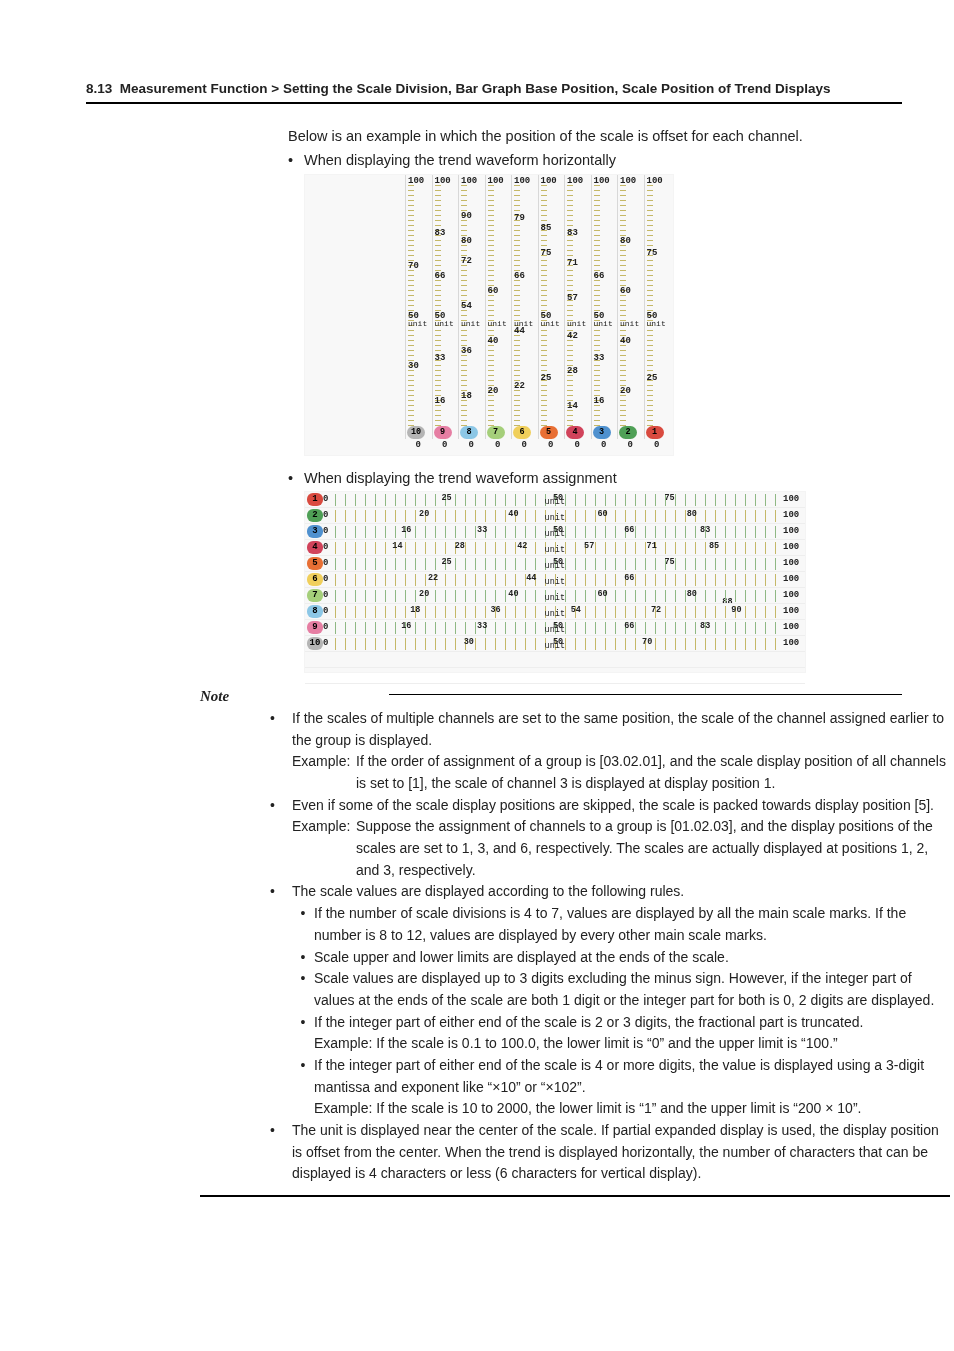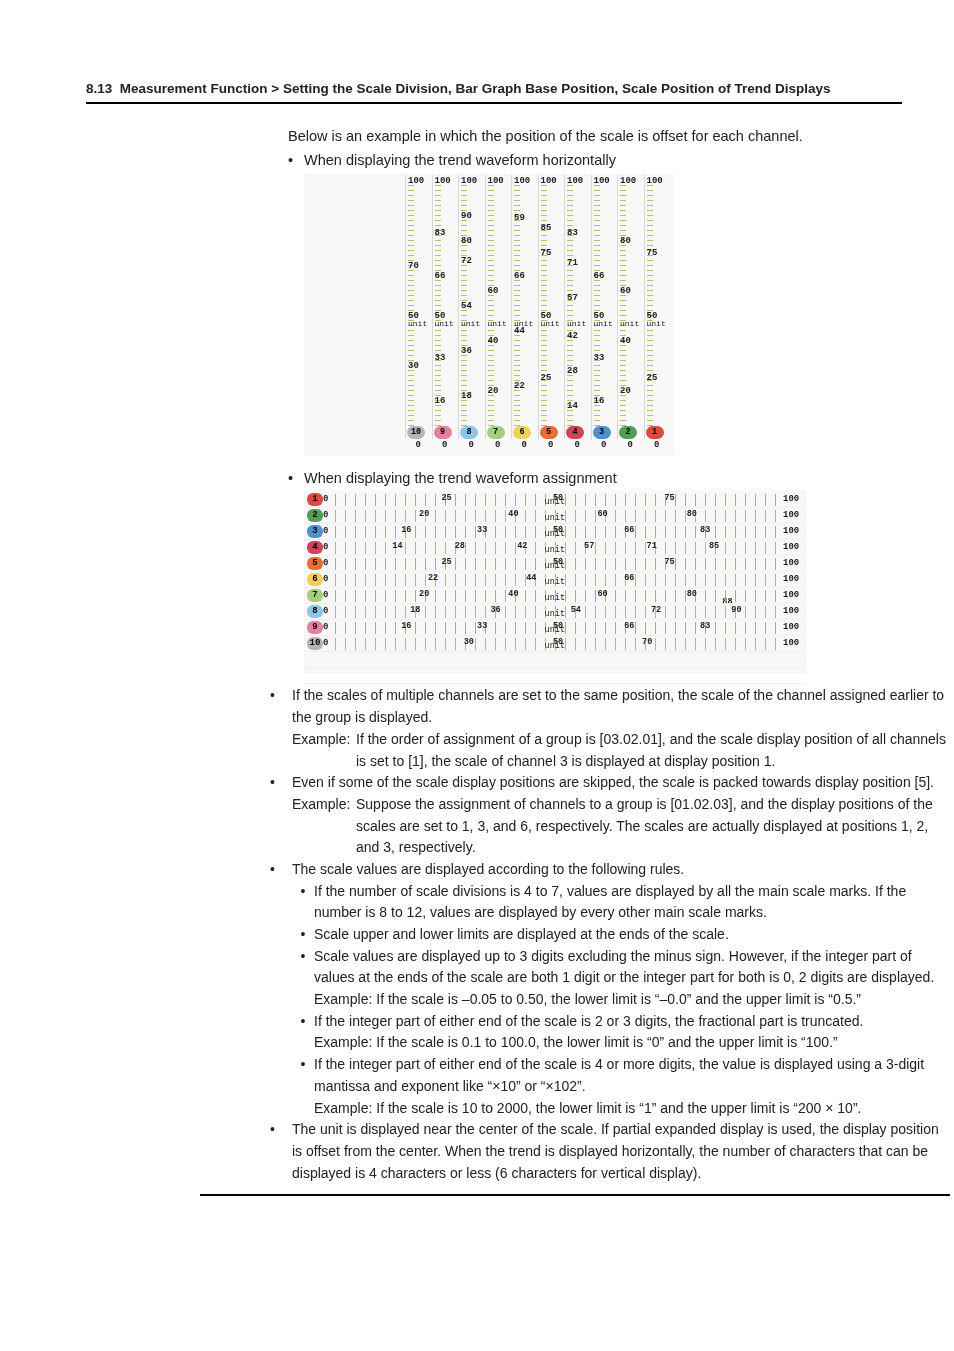--- a/index.html
+++ b/index.html
@@ -162,21 +162,21 @@
       <div class="hv-col" style="left: 179.5px; width: 26.5px; background-image: repeating-linear-gradient(rgb(197, 184, 104) 0px, rgb(197, 184, 104) 1px, transparent 1px, transparent 5px); background-position: 2px 10px; background-size: 6px 100%; background-repeat: no-repeat;">
         <div class="hv-top">100</div>
         <div class="hv-lbl" style="top: 110px;">60</div>
         <div class="hv-lbl" style="top: 160px;">40</div>
         <div class="hv-lbl" style="top: 210px;">20</div>
         <div class="hv-unit" style="top: 143px;">unit</div>
         <div class="hv-tag" style="position: absolute; bottom: 0px; left: 1px; background: rgb(165, 207, 122);">7</div>
       </div>
       <div class="hv-col" style="left: 206px; width: 26.5px; background-image: repeating-linear-gradient(rgb(197, 184, 104) 0px, rgb(197, 184, 104) 1px, transparent 1px, transparent 5px); background-position: 2px 10px; background-size: 6px 100%; background-repeat: no-repeat;">
         <div class="hv-top">100</div>
-        <div class="hv-lbl" style="top: 37.5px;">59</div>
+        <div class="hv-lbl" style="top: 37.5px;">79</div>
         <div class="hv-lbl" style="top: 95px;">66</div>
         <div class="hv-lbl" style="top: 150px;">44</div>
         <div class="hv-lbl" style="top: 205px;">22</div>
         <div class="hv-unit" style="top: 143px;">unit</div>
         <div class="hv-tag" style="position: absolute; bottom: 0px; left: 1px; background: rgb(240, 207, 91);">6</div>
       </div>
       <div class="hv-col" style="left: 232.5px; width: 26.5px; background-image: repeating-linear-gradient(rgb(197, 184, 104) 0px, rgb(197, 184, 104) 1px, transparent 1px, transparent 5px); background-position: 2px 10px; background-size: 6px 100%; background-repeat: no-repeat;">
         <div class="hv-top">100</div>
         <div class="hv-lbl" style="top: 47.5px;">85</div>
         <div class="hv-lbl" style="top: 72.5px;">75</div>
@@ -361,20 +361,24 @@
           <span style="left: 50%; transform: translateX(-50%);">50</span>
           <span style="left: 70%; transform: translateX(-50%);">70</span>
           <span class="vl" style="left: 47%; top: 2px; font-weight: normal;">unit</span>
         </div>
         <div style="width: 22px; font-size: 9px; font-weight: bold;">100</div>
       </div>
       <div class="vrow"></div>
       <div class="vrow"></div>
     </div>
 
+  <div style="display:flex; align-items:center; margin-top:6px;">
+    <div class="note-head">Note</div>
+    <hr class="note-rule">
+  </div>
 
   <div class="note-block">
     <div class="nb">
         <div class="dot">•</div>
         <div class="txt">If the scales of multiple channels are set to the same position, the scale of the channel assigned earlier to the group is displayed.</div>
       </div>
     <div class="ex">
       <div style="display:flex;">
           <div style="width:64px;">Example:</div>
           <div style="flex:1">If the order of assignment of a group is [03.02.01], and the scale display position of all channels is set to [1], the scale of channel 3 is displayed at display position 1.</div>
@@ -402,21 +406,20 @@
         <div class="txt">If the number of scale divisions is 4 to 7, values are displayed by all the main scale marks.  If the number is 8 to 12, values are displayed by every other main scale marks.</div>
       </div>
     <div class="nb nb-sub">
         <div class="dot2">•</div>
         <div class="txt">Scale upper and lower limits are displayed at the ends of the scale.</div>
       </div>
     <div class="nb nb-sub">
         <div class="dot2">•</div>
         <div class="txt">Scale values are displayed up to 3 digits excluding the minus sign.  However, if the integer part of values at the ends of the scale are both 1 digit or the integer part for both is 0, 2 digits are displayed.</div>
       </div>
-    <div class="nb-subsub">Example: If the scale is –0.05 to 0.50, the lower limit is “–0.0” and the upper limit is “0.5.”</div>
     <div class="nb nb-sub">
         <div class="dot2">•</div>
         <div class="txt">If the integer part of either end of the scale is 2 or 3 digits, the fractional part is truncated.</div>
       </div>
     <div class="nb-subsub">Example: If the scale is 0.1 to 100.0, the lower limit is “0” and the upper limit is “100.”</div>
     <div class="nb nb-sub">
         <div class="dot2">•</div>
         <div class="txt">If the integer part of either end of the scale is 4 or more digits, the value is displayed using a 3-digit mantissa and exponent like “×10” or “×102”.</div>
       </div>
     <div class="nb-subsub">Example: If the scale is 10 to 2000, the lower limit is “1” and the upper limit is “200 × 10”.</div>

